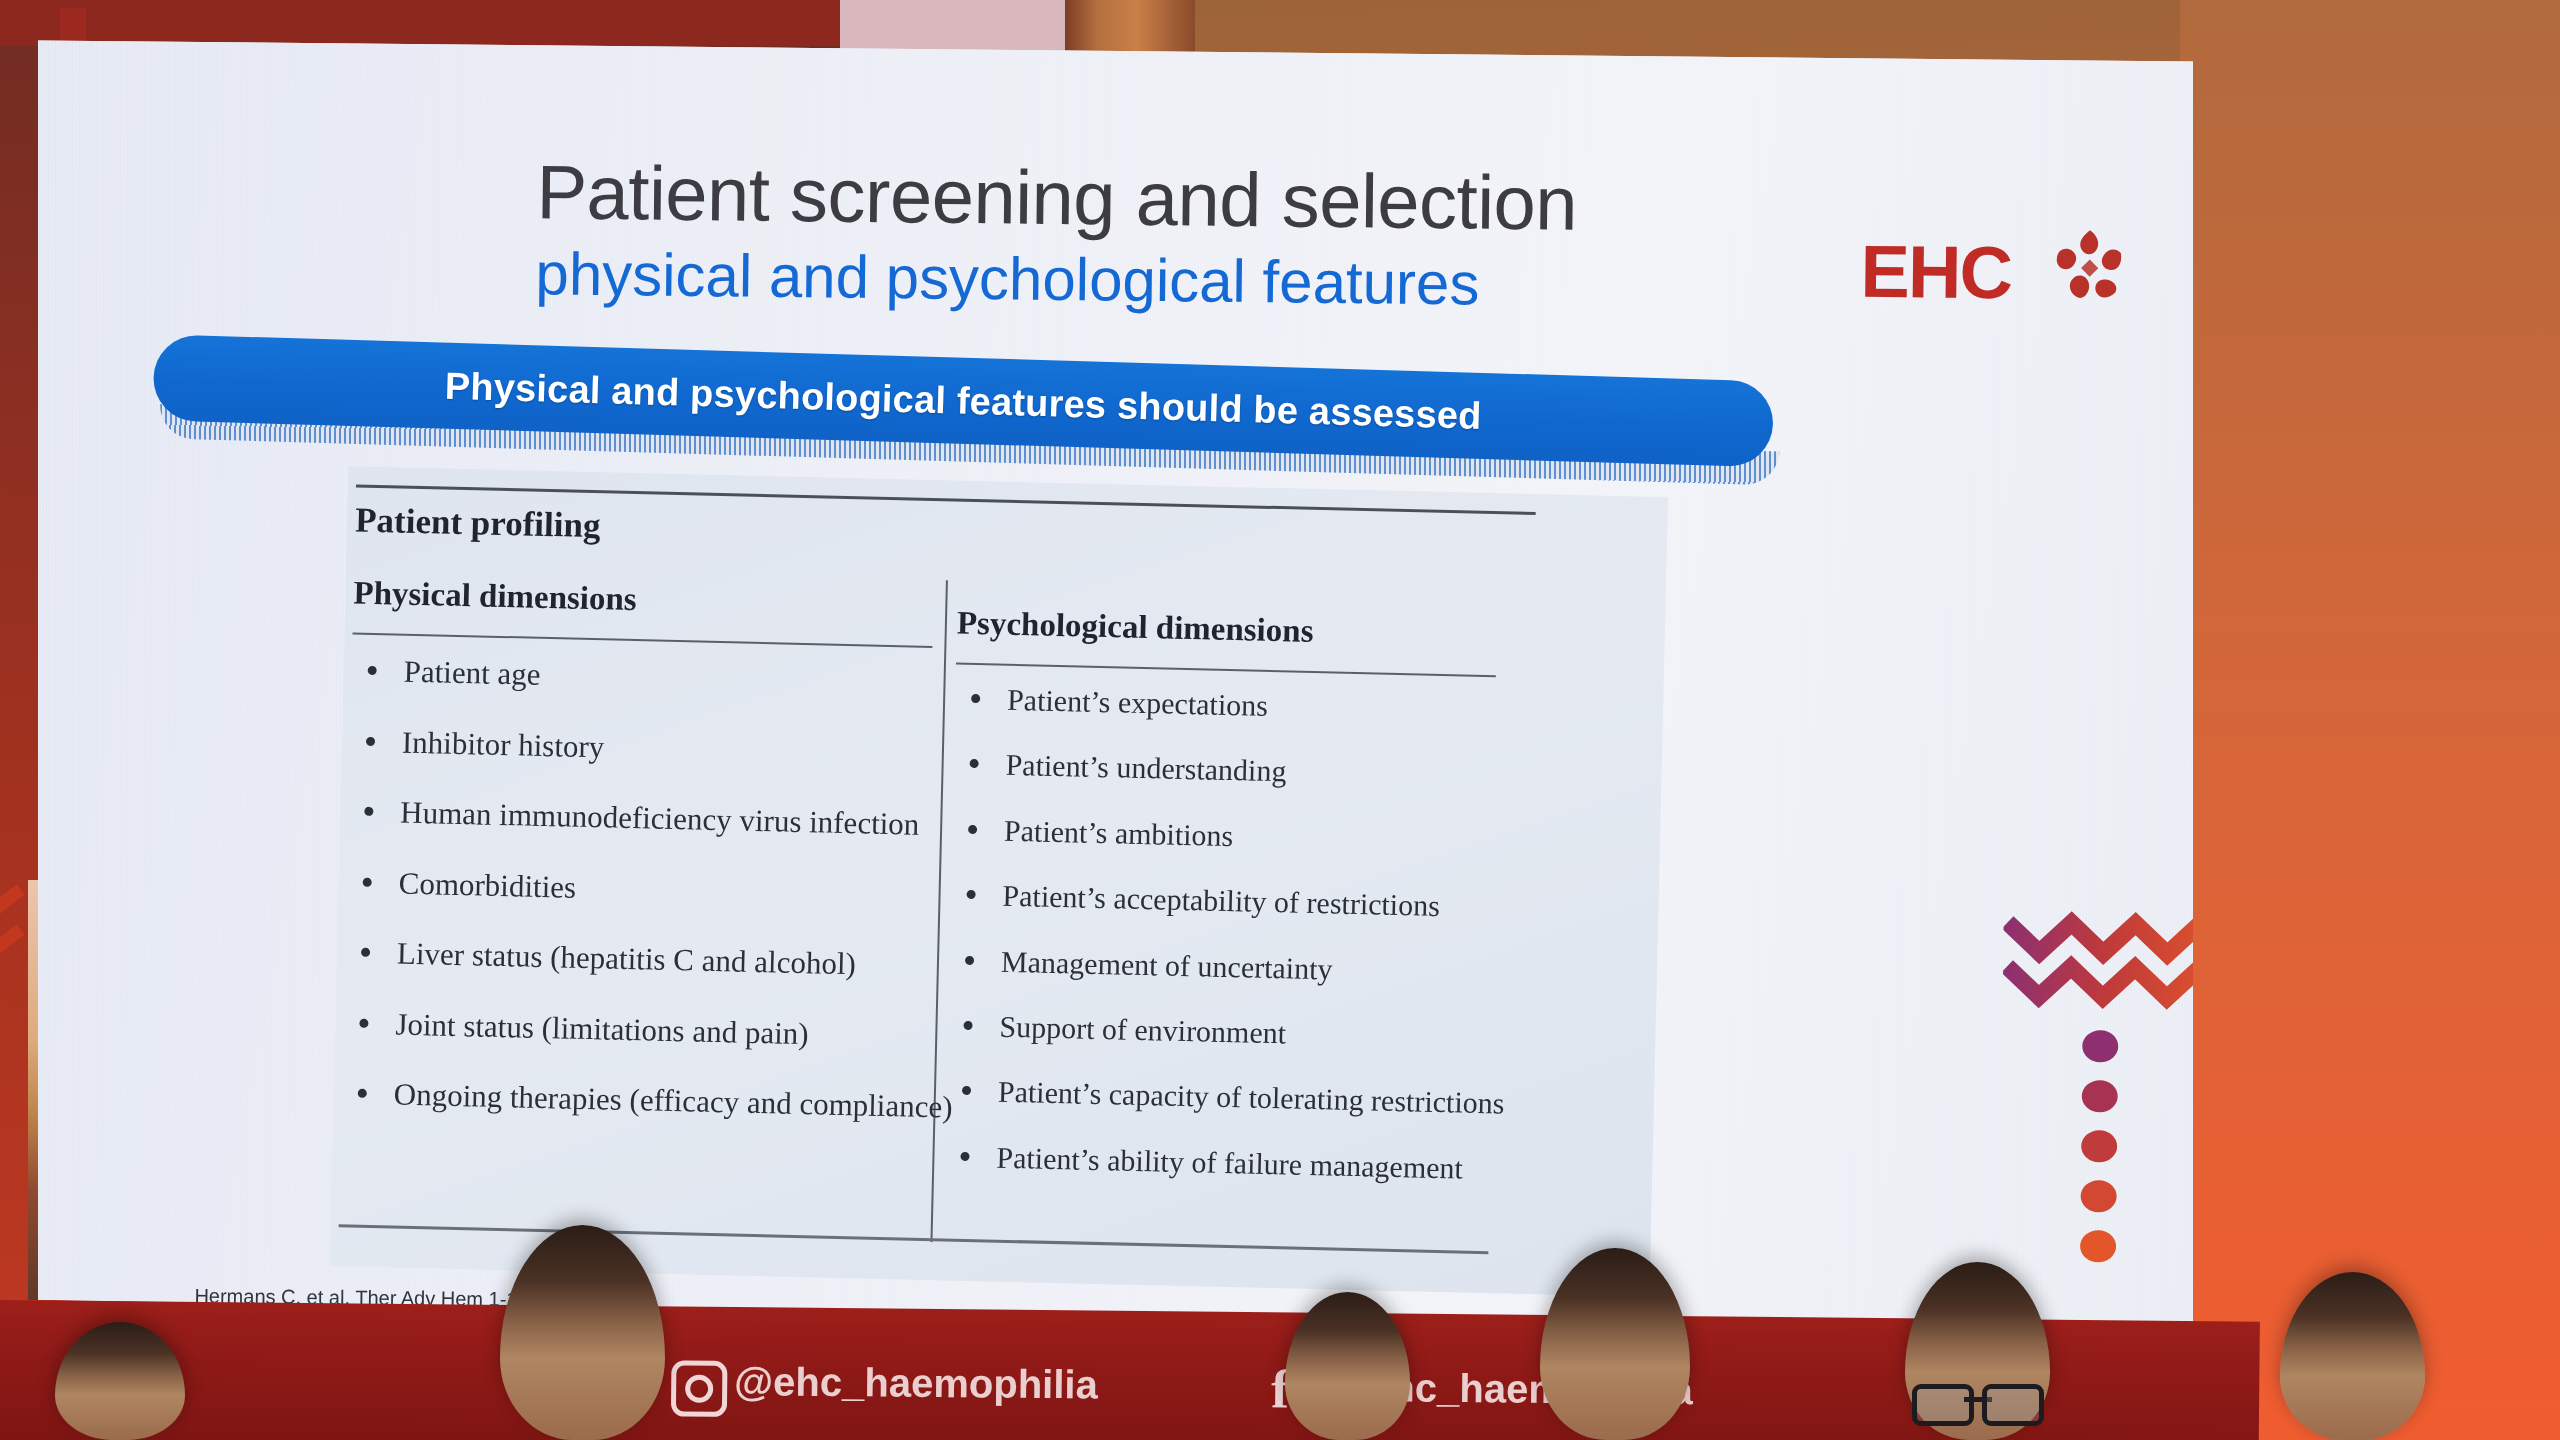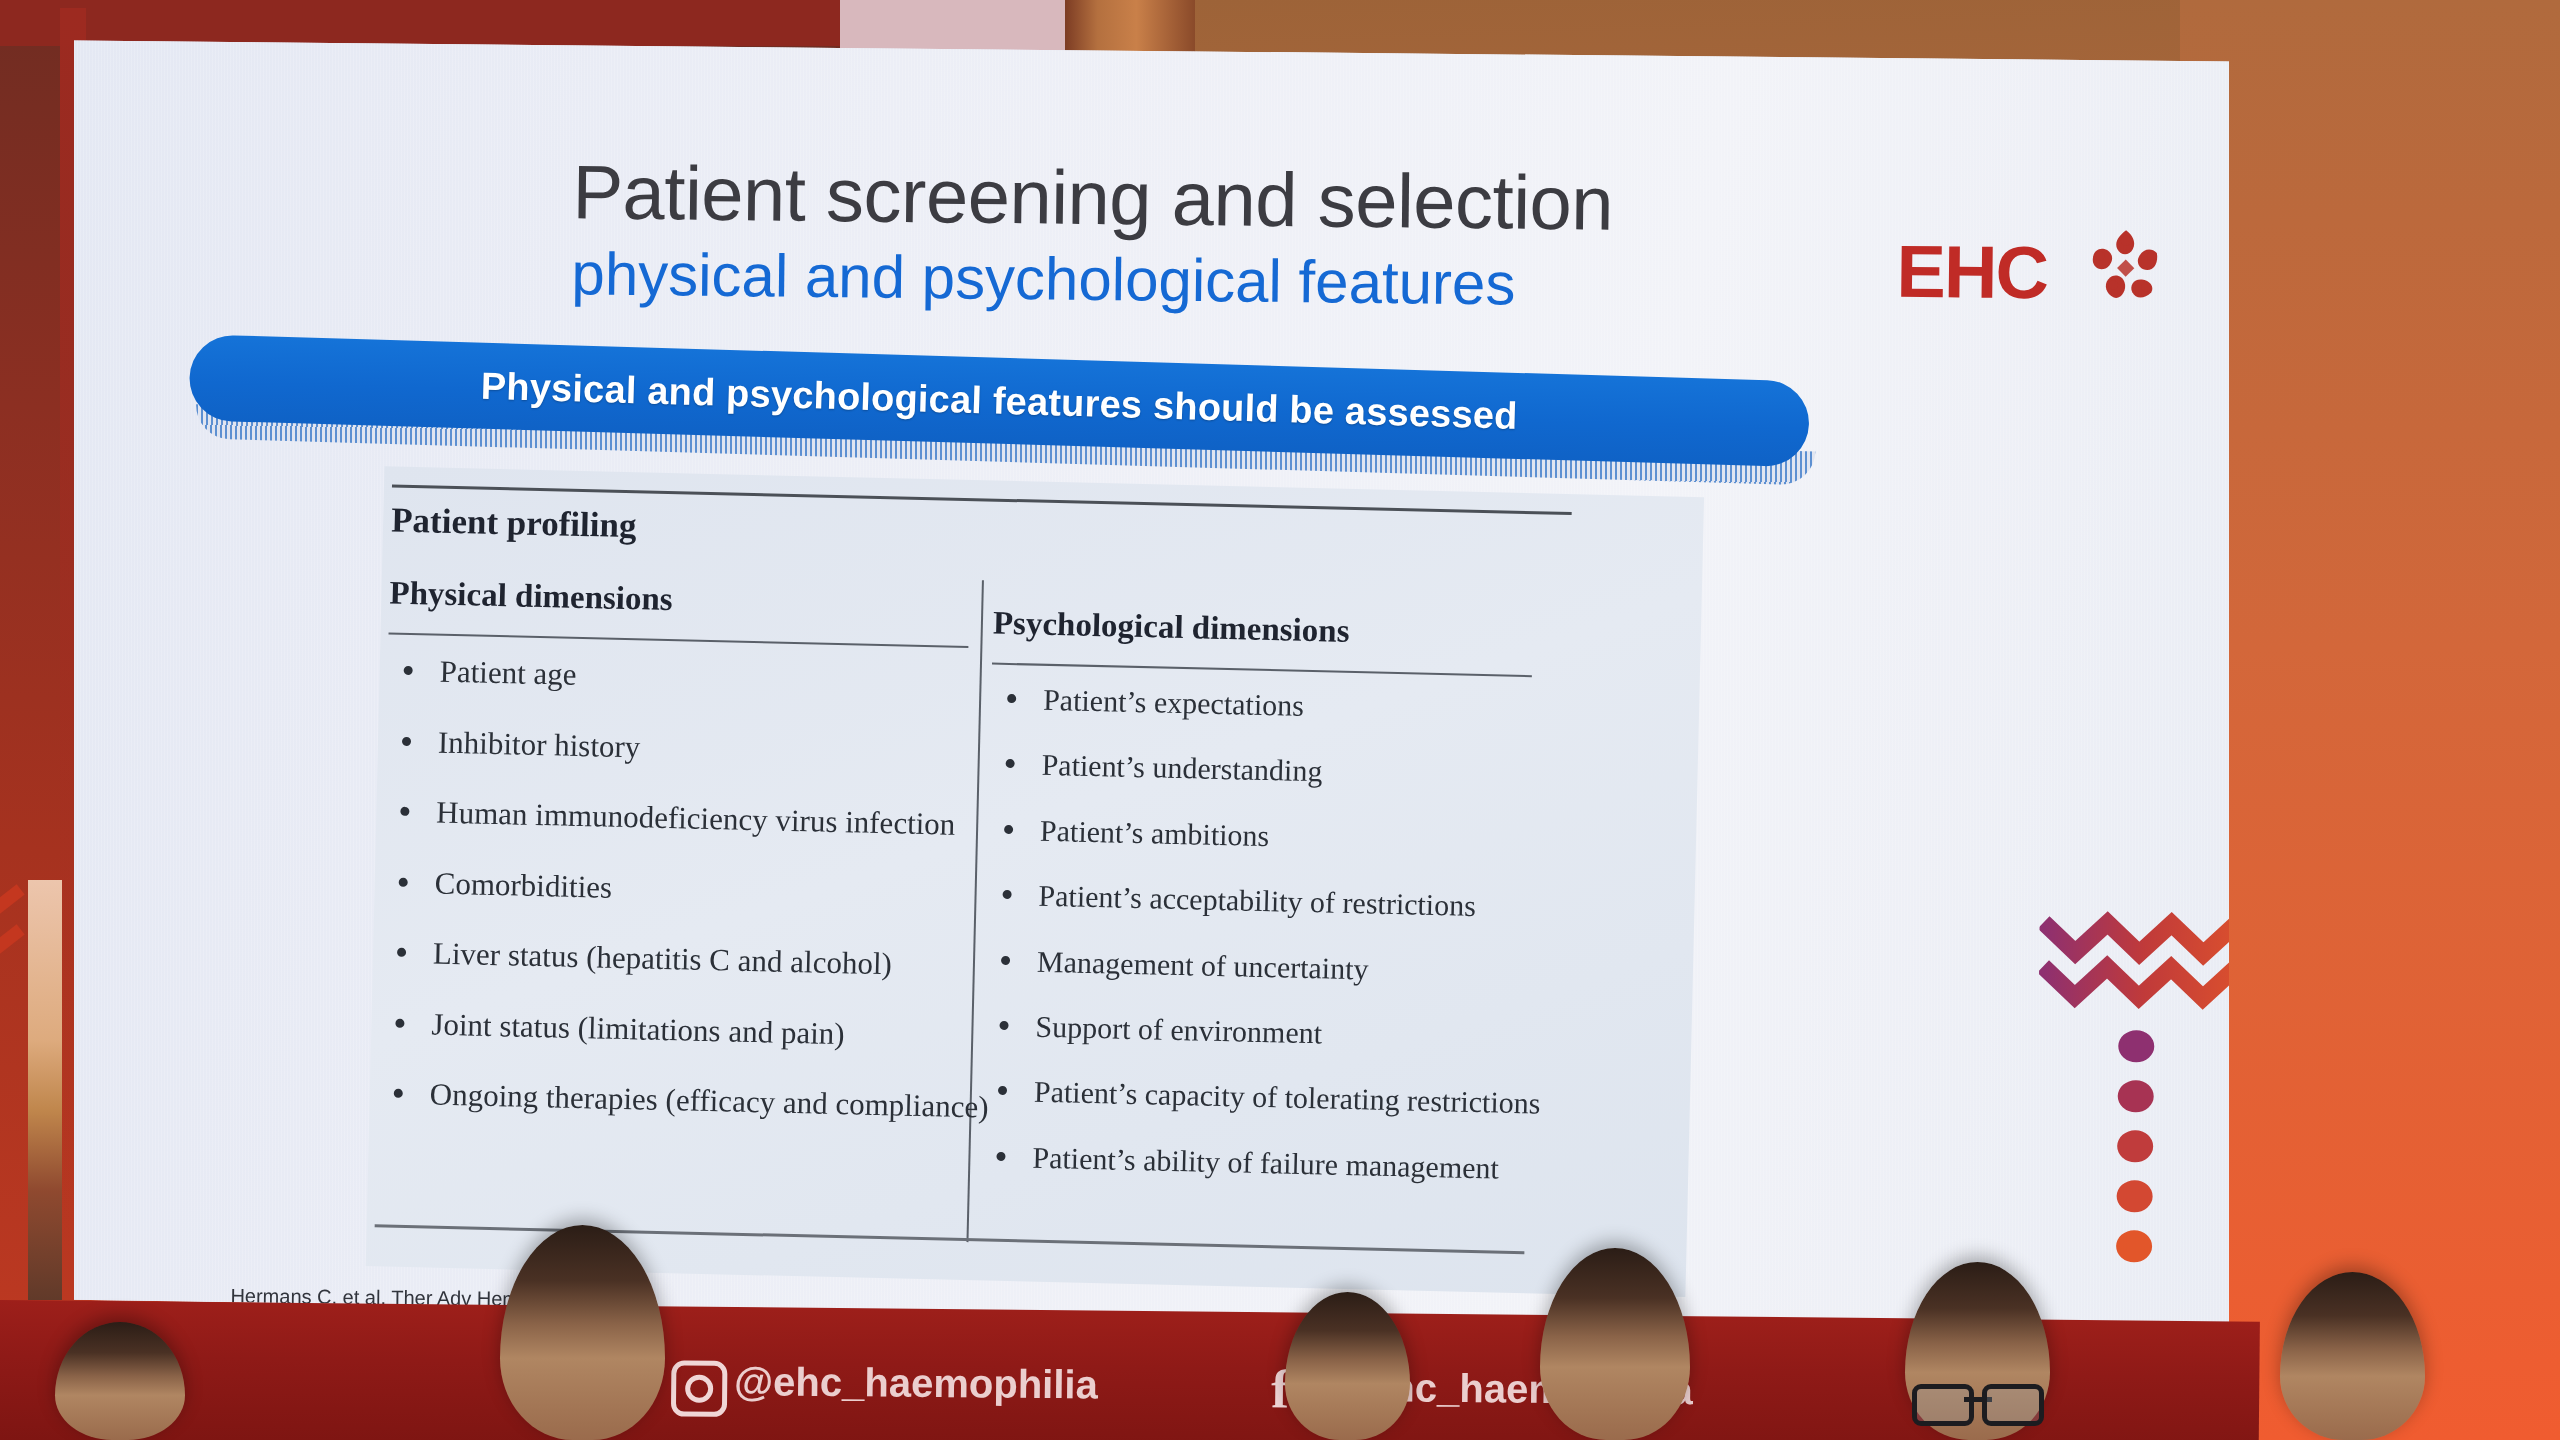--- a/index.html
+++ b/index.html
@@ -26,21 +26,21 @@
     background:linear-gradient(180deg,#f0cdb4 0%,#e0b183 38%,#c08a4e 55%,#8d4a30 74%,#5c3a2a 100%);
     opacity:.95;}
   .left-chevrons{position:absolute;left:0px;top:910px;width:40px;height:80px;}
   .left-chevrons i{position:absolute;display:block;width:44px;height:13px;background:#c4371f;
     transform:rotate(-38deg);transform-origin:left center;}
 
   
   .screen{position:absolute;left:38px;top:14px;width:2155px;height:1320px;
     background:#e7eaf4;
     clip-path:polygon(0.0% 2.0%, 100% 3.6%, 100% 100%, 0% 97.4%);
-    box-shadow:0 0 42px rgba(0,0,0,.28);margin-left:36px;}
+    box-shadow:0 0 42px rgba(0,0,0,.28);}
   .screen-inner{position:absolute;inset:0;background:
     linear-gradient(100deg,#e4e8f3 0%,#eceef6 35%,#f2f3f8 70%,#e9ecf4 100%);}
   .screen-texture{position:absolute;inset:0;opacity:.30;
     background:repeating-linear-gradient(90deg,rgba(255,255,255,.55) 0 1px,rgba(0,0,0,0) 1px 3px);}
 
   
   .slide{position:absolute;left:100px;top:30px;width:2060px;height:1270px;
     transform:rotate(0.62deg);transform-origin:0 0;}
 
   

